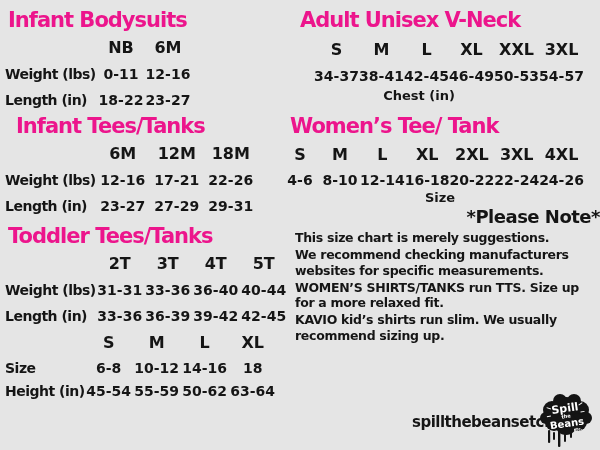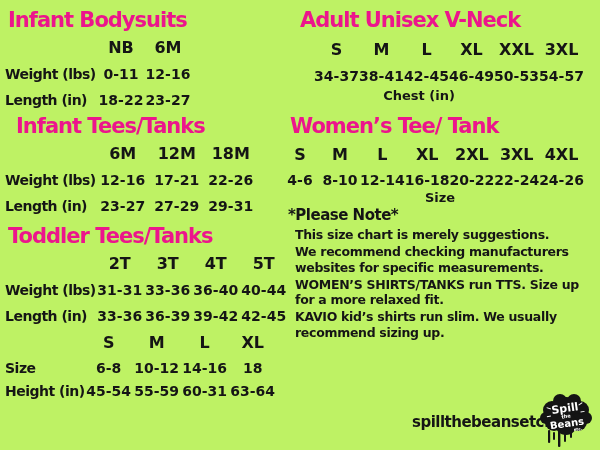--- a/index.html
+++ b/index.html
@@ -1,34 +1,34 @@
 <!DOCTYPE html>
 <html><head>
 <meta charset="utf-8">
 <style>
   html,body{margin:0;padding:0;}
   .canvas{
-    position:relative;width:600px;height:450px;background:#bef264;overflow:hidden;
+    position:relative;width:600px;height:450px;background:#e5e5e5;overflow:hidden;
     font-family:"DejaVu Sans","Liberation Sans",sans-serif;color:#151515;
   }
   .sec{position:absolute;}
   .title{
     font-size:21px;font-weight:bold;color:#EC158C;letter-spacing:-1px;
     white-space:nowrap;line-height:25px;
   }
   table{border-collapse:collapse;margin-top:2px;table-layout:fixed;}
   th,td{
     font-weight:bold;text-align:center;padding:0;height:26px;
     font-size:14px;white-space:nowrap;line-height:1;
   }
   th{font-size:16px;}
   .rowlab{text-align:left;font-size:14px;letter-spacing:-0.5px;margin-top:25px;}
   .compact td{height:23px;}
   .tfoot{font-size:13px;font-weight:bold;text-align:center;line-height:14px;}
-  .note-title{font-size:15px;font-weight:bold;letter-spacing:-0.5px;}
+  .note-title{font-size:18px;font-weight:bold;letter-spacing:-0.5px;text-align:right;}
   .note p{margin:0 0 2px;font-size:12.5px;line-height:1.22;max-width:315px;font-weight:bold;letter-spacing:-0.3px;}
   .note p .b{font-weight:bold;}
   .website{position:absolute;left:412px;top:413px;font-size:15px;font-weight:bold;letter-spacing:-0.5px;}
   .logo{position:absolute;left:534px;top:388px;width:64px;height:62px;}
   .logo text{font-family:"DejaVu Sans","Liberation Sans",sans-serif;font-weight:bold;fill:#ffffff;}
 </style>
 </head>
 <body>
 
 <div class="canvas">
@@ -158,21 +158,21 @@
           <td class="rowlab">Size</td>
           <td>6-8</td>
           <td>10-12</td>
           <td>14-16</td>
           <td>18</td>
         </tr>
         <tr>
           <td class="rowlab">Height (in)</td>
           <td>45-54</td>
           <td>55-59</td>
-          <td>60-31</td>
+          <td>50-62</td>
           <td>63-64</td>
         </tr>
       </tbody>
     </table>
   </div>
 
   <div class="sec" style="left:300px;top:8px;">
     <div class="title">Adult Unisex V-Neck</div>
     <table style="margin-left:14px;margin-top:4px;">
       <colgroup>

